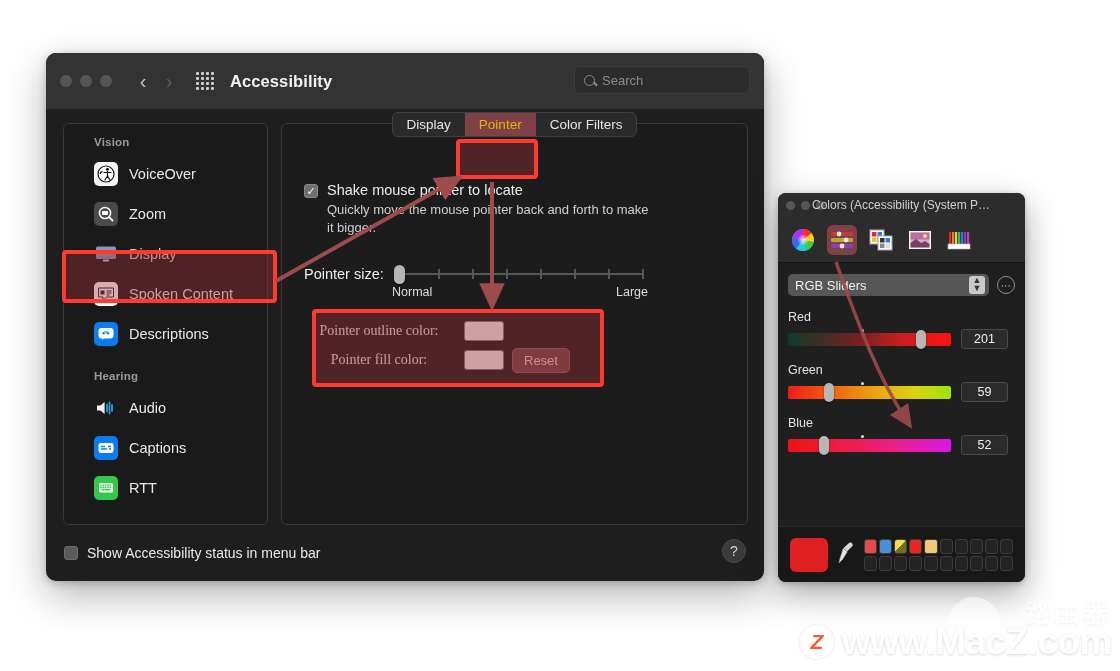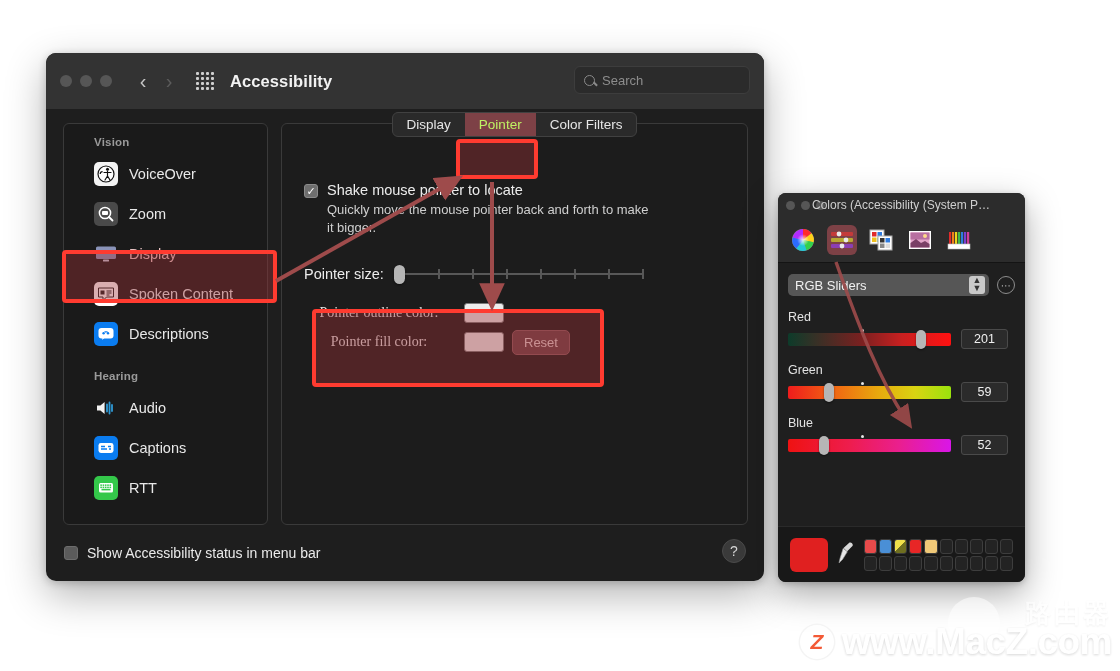--- a/index.html
+++ b/index.html
@@ -99,21 +99,21 @@
     display: flex; justify-content: center;
   }
   #tabgroup {
     display: flex; background: #2a2a2a; border: 1px solid #414141;
     border-radius: 6px; overflow: hidden; height: 25px;
   }
   .tab {
     padding: 0 14px; display: flex; align-items: center;
     font-size: 13.5px; color: #e6e6e6;
   }
-  .tab.active { background: #7d4146; color: #bef264; }
+  .tab.active { background: #7d4146; color: #eab308; }
 
   .check-row { display: flex; align-items: flex-start; gap: 9px; margin-top: 28px; }
   .checkbox {
     width: 14px; height: 14px; border-radius: 3px; background: #6e6e6e;
     border: 1px solid #8a8a8a; flex: none; margin-top: 2px;
     display: flex; align-items: center; justify-content: center;
     color: #fff; font-size: 11px; line-height: 1;
   }
   .chk-title { color: #ececec; font-size: 14.5px; }
   .chk-sub { color: #cfcfcf; font-size: 13px; line-height: 1.38; margin-top: 3px; max-width: 330px;}
@@ -440,20 +440,24 @@
           <div id="slider-track"></div>
           <span class="tickmark" style="left:44px"></span>
           <span class="tickmark" style="left:78px"></span>
           <span class="tickmark" style="left:112px"></span>
           <span class="tickmark" style="left:146px"></span>
           <span class="tickmark" style="left:180px"></span>
           <span class="tickmark" style="left:214px"></span>
           <span class="tickmark" style="left:248px"></span>
           <div id="slider-knob"></div>
         </div>
+      </div>
+      <div id="scale-labels">
+        <span class="sl-normal">Normal</span>
+        <span class="sl-large">Large</span>
       </div>
 
       <div id="color-block">
         <div id="color-rows">
           <div class="color-row">
             <span class="cr-label">Pointer outline color:</span>
             <span class="well">
               <span class="swatch" id="outline-swatch" style="background: rgb(238, 185, 189);"></span>
             </span>
           </div>

